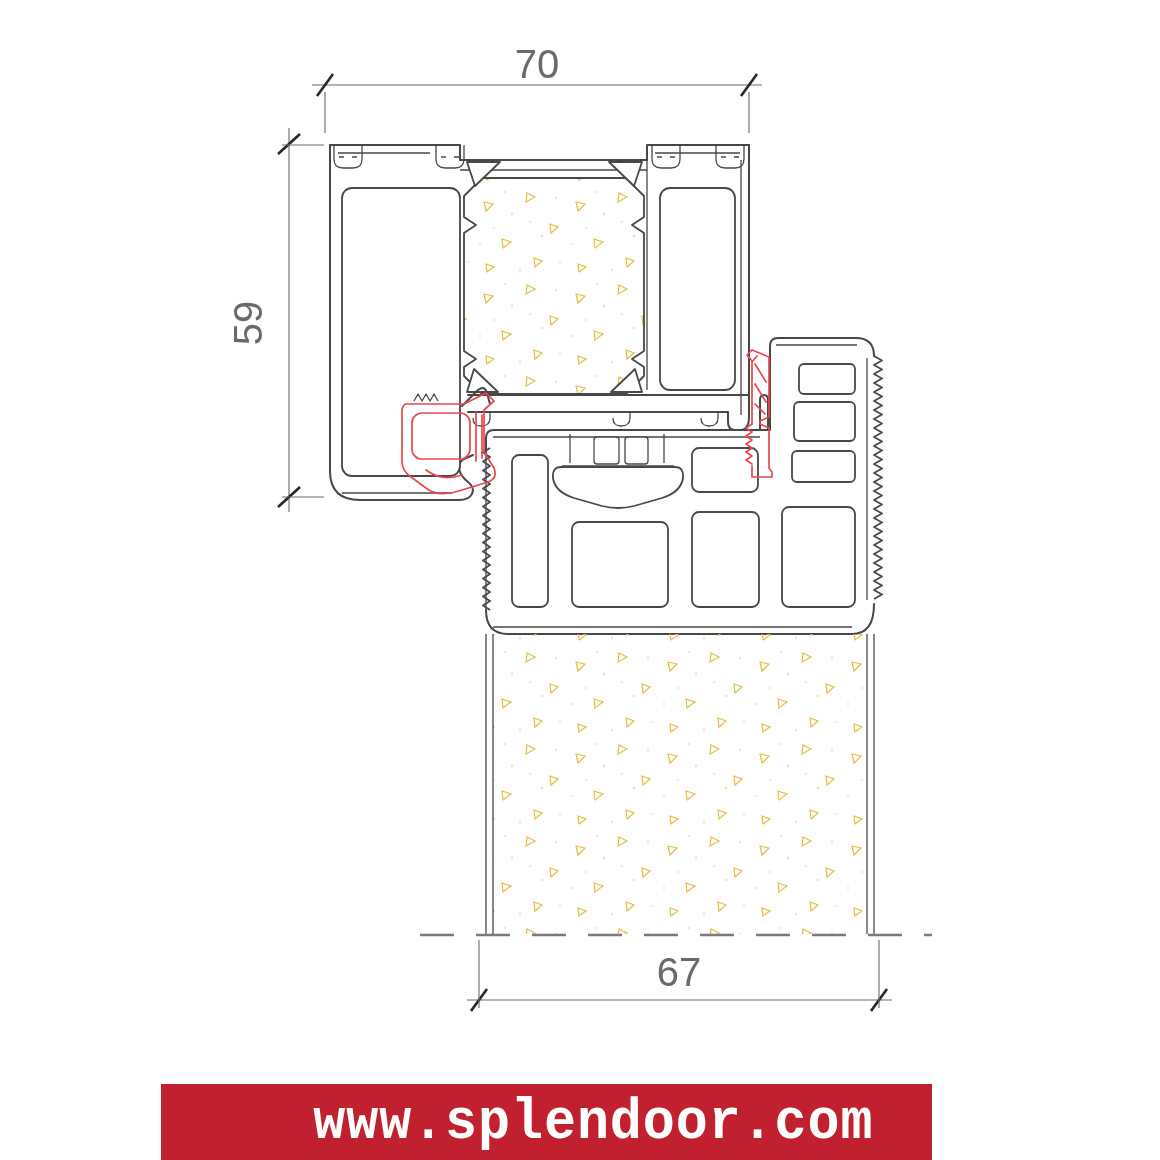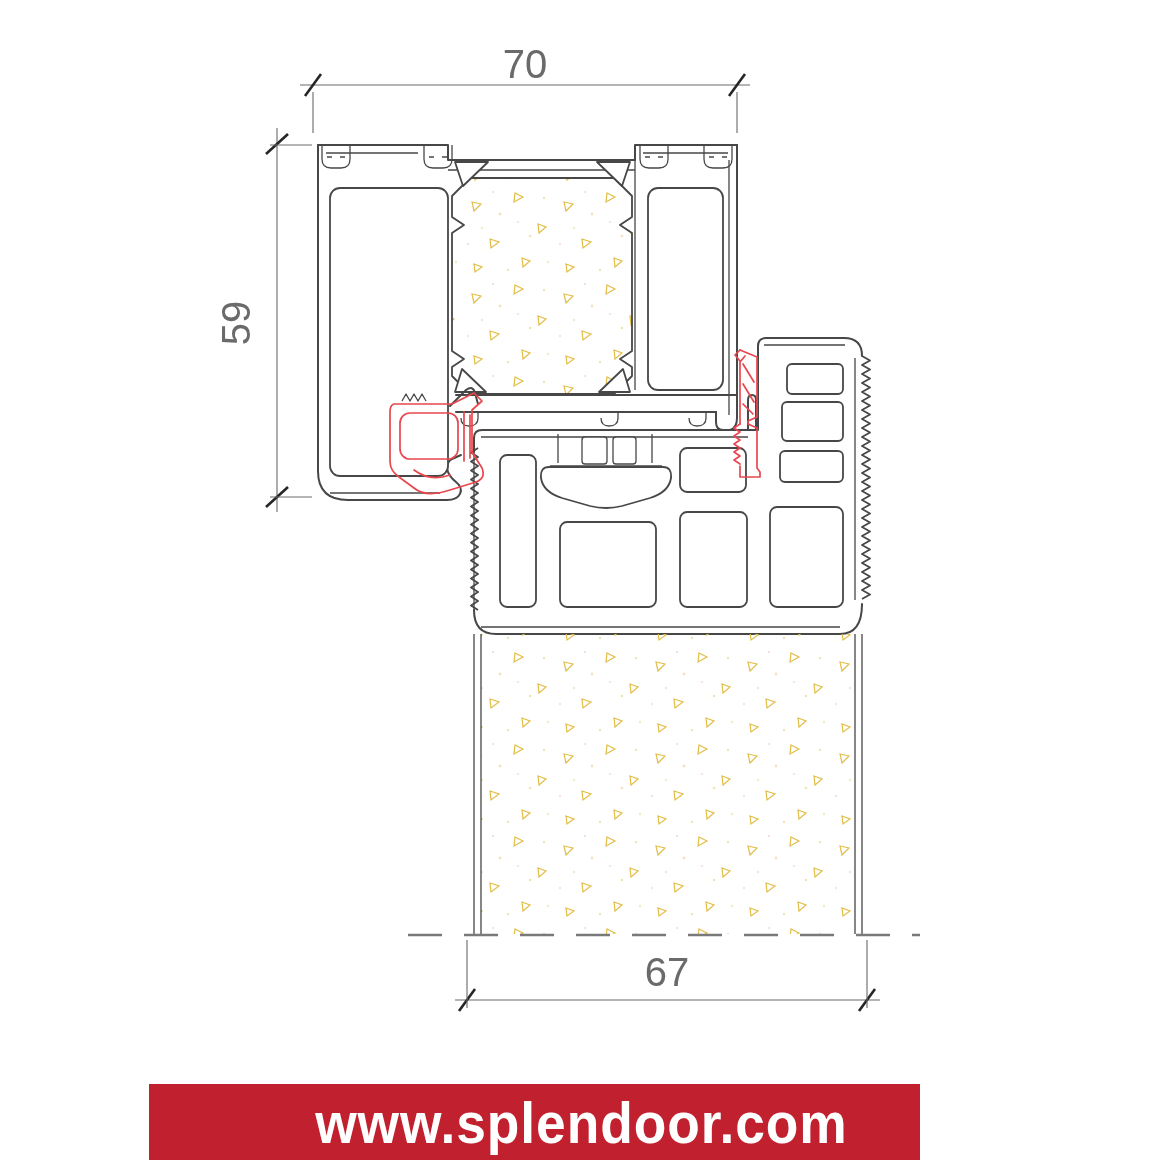--- a/index.html
+++ b/index.html
@@ -1,35 +1,35 @@
 <!DOCTYPE html>
 <html style="--outline: #474747; --dimension: #6a6a6a; --gasket-red: #e8474e; --speckle-yellow: #e2bd45; --banner-red: #c1202e; --banner-text: #ffffff;"><head>
 <meta charset="utf-8">
 <style>
   html,body{margin:0;padding:0;background:#ffffff;}
   #canvas{position:relative;width:920px;height:1160px;background:#fff;overflow:hidden;
-          font-family:"Liberation Sans",sans-serif;}
+          font-family:"Liberation Sans",sans-serif;margin-left:12px;}
   svg{position:absolute;left:0;top:0;}
   
   .o2  {fill:none;stroke:var(--outline);stroke-width:2;stroke-linejoin:round;stroke-linecap:round;}
   .o2f {fill:#ffffff;stroke:var(--outline);stroke-width:1.8;stroke-linejoin:round;}
   .o2nf{fill:none;stroke:var(--outline);stroke-width:1.8;stroke-linejoin:round;}
   .o1  {fill:none;stroke:var(--outline);stroke-width:1.3;stroke-linejoin:round;}
   .o1f {fill:#ffffff;stroke:var(--outline);stroke-width:1.3;}
   .foam{fill:url(#speck);stroke:var(--outline);stroke-width:1.8;stroke-linejoin:round;}
   .speckfill{fill:url(#speck);stroke:none;}
   .red {fill:none;stroke:var(--gasket-red);stroke-width:1.7;stroke-linejoin:round;stroke-linecap:round;}
   .tri {fill:none;stroke:var(--speckle-yellow);stroke-width:1.2;}
   .dim {stroke:var(--dimension);stroke-width:1.1;fill:none;}
   .tick{stroke:#262626;stroke-width:2.6;fill:none;}
   .dimtxt{fill:var(--dimension);font-family:"Liberation Sans",sans-serif;font-size:40px;}
   .ground{stroke:#7a7a7a;stroke-width:2.4;stroke-dasharray:34 22;fill:none;}
   
   .banner{position:absolute;left:149px;top:1084px;width:864px;height:76px;
-          background:var(--banner-red);display:flex;align-items:center;justify-content:center;}
+          background:var(--banner-red);display:flex;align-items:center;justify-content:center;font-family:Liberation Mono, monospace;}
   .banner span{color:var(--banner-text);font-weight:700;font-size:58px;letter-spacing:1px;
           transform:scaleX(.92);white-space:nowrap;}
 </style>
 </head>
 <body>
 
 <div id="canvas">
 <svg width="1160" height="1160" viewBox="0 0 1160 1160">
   <defs>
     <pattern id="speck" width="92" height="92" patternUnits="userSpaceOnUse">

